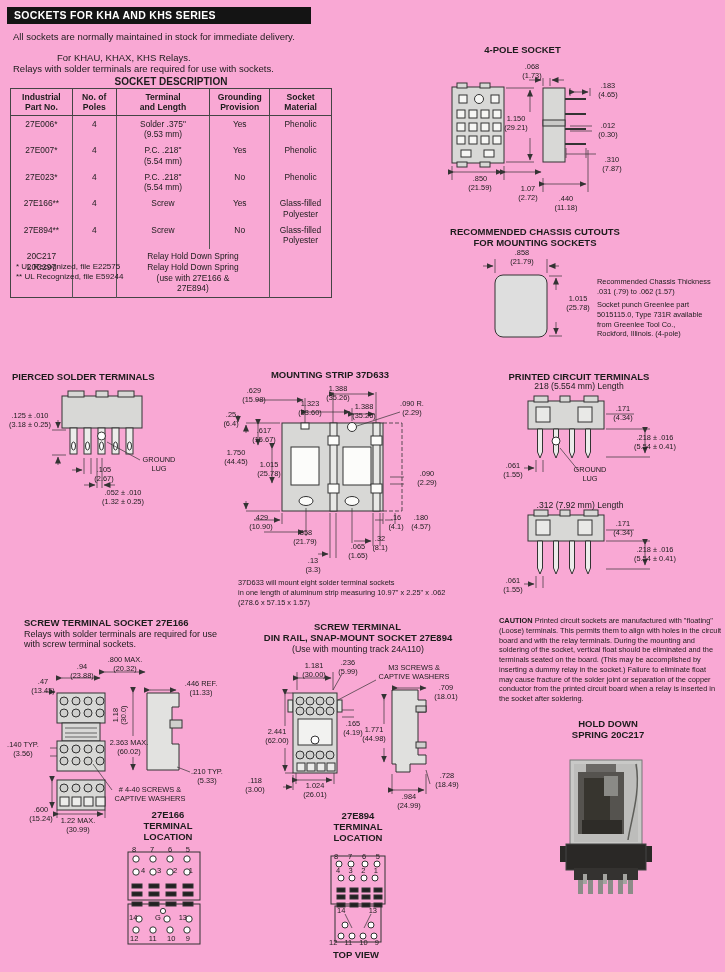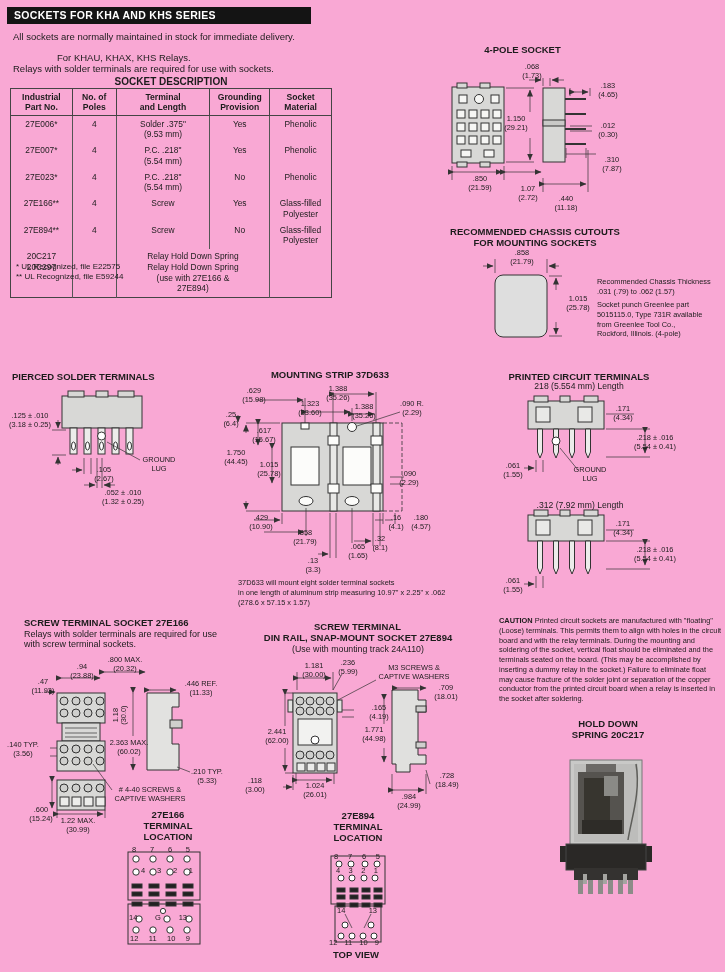--- a/index.html
+++ b/index.html
@@ -568,21 +568,21 @@
 <span class="dim" style="left:394px;top:400px;width:36px;" data-bind="strip.dims.d090r">.090 R.
 (2.29)</span>
 <span class="dim" style="left:218px;top:411px;width:26px;" data-bind="strip.dims.d25">.25
 (6.4)</span>
 <span class="dim" style="left:248px;top:427px;width:32px;" data-bind="strip.dims.d617">.617
 (15.67)</span>
 <span class="dim" style="left:218px;top:449px;width:36px;" data-bind="strip.dims.d1750">1.750
 (44.45)</span>
 <span class="dim" style="left:252px;top:461px;width:34px;" data-bind="strip.dims.d1015">1.015
 (25.78)</span>
-<span class="dim" style="left:394px;top:470px;width:30px;" data-bind="strip.dims.d090">.090
+<span class="dim" style="left:412px;top:470px;width:30px;" data-bind="strip.dims.d090">.090
 (2.29)</span>
 <span class="dim" style="left:244px;top:514px;width:34px;" data-bind="strip.dims.d429">.429
 (10.90)</span>
 <span class="dim" style="left:288px;top:529px;width:34px;" data-bind="strip.dims.d858">.858
 (21.79)</span>
 <span class="dim" style="left:300px;top:557px;width:26px;" data-bind="strip.dims.d13">.13
 (3.3)</span>
 <span class="dim" style="left:342px;top:543px;width:32px;" data-bind="strip.dims.d065">.065
 (1.65)</span>
 <span class="dim" style="left:368px;top:535px;width:24px;" data-bind="strip.dims.d32">.32
@@ -614,21 +614,21 @@
 (1.55)</span>
 
 <span class="h" style="left:24px;top:617px;" data-bind="screw166.title">SCREW TERMINAL SOCKET 27E166</span>
 <span class="t" style="left:24px;top:629px;width:225px;font-size:9px;" data-bind="screw166.caption">Relays with solder terminals are required for use
 with screw terminal sockets.</span>
 <span class="dim" style="left:64px;top:663px;width:36px;" data-bind="screw166.dims.d94">.94
 (23.88)</span>
 <span class="dim" style="left:102px;top:656px;width:46px;" data-bind="screw166.dims.d800">.800 MAX.
 (20.32)</span>
 <span class="dim" style="left:26px;top:678px;width:34px;" data-bind="screw166.dims.d47">.47
-(11.93)</span>
+(13.45)</span>
 <span class="dim" style="left:180px;top:680px;width:42px;" data-bind="screw166.dims.d446">.446 REF.
 (11.33)</span>
 <span class="vdim" style="left:106px;top:707px;width:28px;" data-bind="screw166.dims.d118v">1.18
 (30.0)</span>
 <span class="dim" style="left:2px;top:741px;width:42px;" data-bind="screw166.dims.d140">.140 TYP.
 (3.56)</span>
 <span class="dim" style="left:104px;top:739px;width:50px;" data-bind="screw166.dims.d2363">2.363 MAX.
 (60.02)</span>
 <span class="dim" style="left:186px;top:768px;width:42px;" data-bind="screw166.dims.d210">.210 TYP.
 (5.33)</span>
@@ -669,21 +669,21 @@
 <span class="h ctr" style="left:248px;top:632px;width:220px;" data-bind="screw894.title2">DIN RAIL, SNAP-MOUNT SOCKET 27E894</span>
 <span class="dim ctr" style="left:250px;top:644px;width:216px;font-size:8.8px;" data-bind="screw894.subtitle">(Use with mounting track 24A110)</span>
 <span class="dim" style="left:295px;top:662px;width:38px;" data-bind="screw894.dims.d1181">1.181
 (30.00)</span>
 <span class="dim" style="left:333px;top:659px;width:30px;" data-bind="screw894.dims.d236">.236
 (5.99)</span>
 <span class="dim" style="left:370px;top:664px;width:88px;" data-bind="screw894.dims.screws">M3 SCREWS &amp;
 CAPTIVE WASHERS</span>
 <span class="dim" style="left:428px;top:684px;width:36px;" data-bind="screw894.dims.d709">.709
 (18.01)</span>
-<span class="dim" style="left:338px;top:704px;width:30px;padding-left:26px;" data-bind="screw894.dims.d165">.165
+<span class="dim" style="left:338px;top:720px;width:30px;" data-bind="screw894.dims.d165">.165
 (4.19)</span>
 <span class="dim" style="left:259px;top:728px;width:36px;" data-bind="screw894.dims.d2441">2.441
 (62.00)</span>
 <span class="dim" style="left:356px;top:726px;width:36px;" data-bind="screw894.dims.d1771">1.771
 (44.98)</span>
 <span class="dim" style="left:238px;top:777px;width:34px;" data-bind="screw894.dims.d118">.118
 (3.00)</span>
 <span class="dim" style="left:294px;top:782px;width:42px;" data-bind="screw894.dims.d1024">1.024
 (26.01)</span>
 <span class="dim" style="left:392px;top:793px;width:34px;" data-bind="screw894.dims.d984">.984

